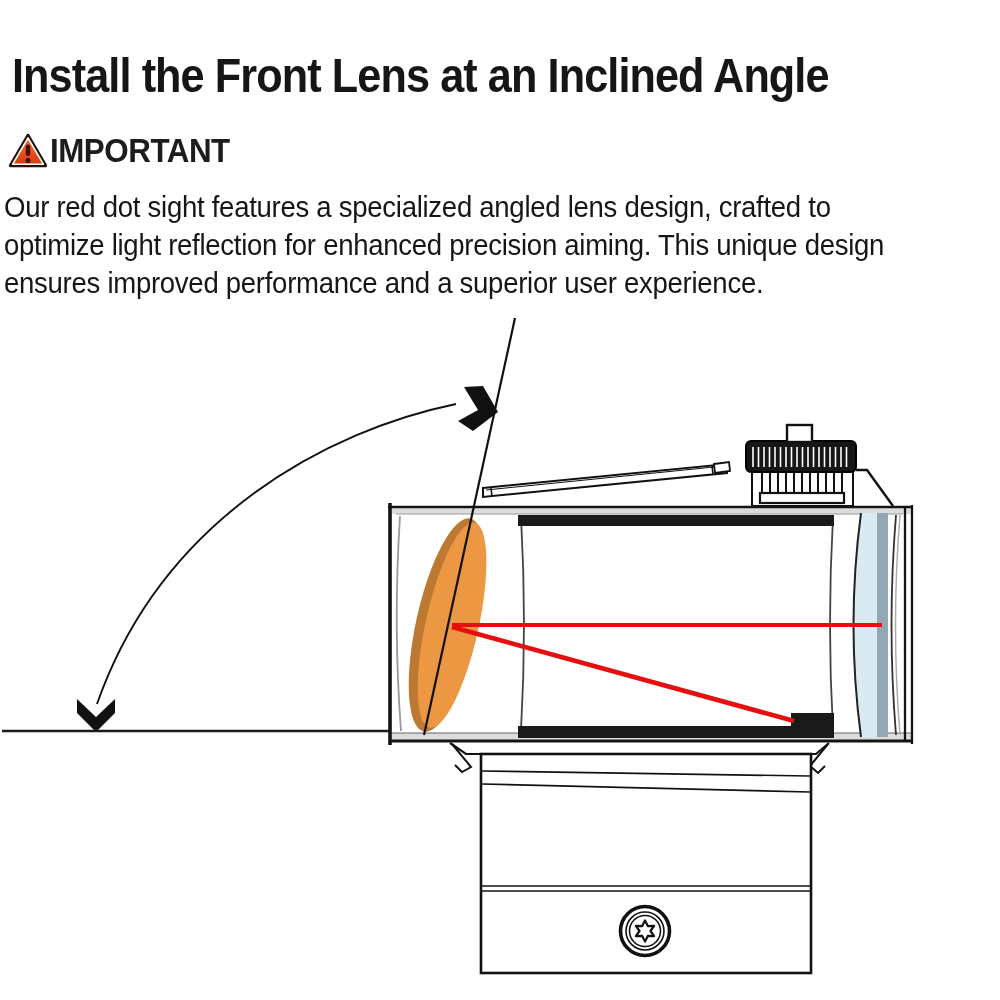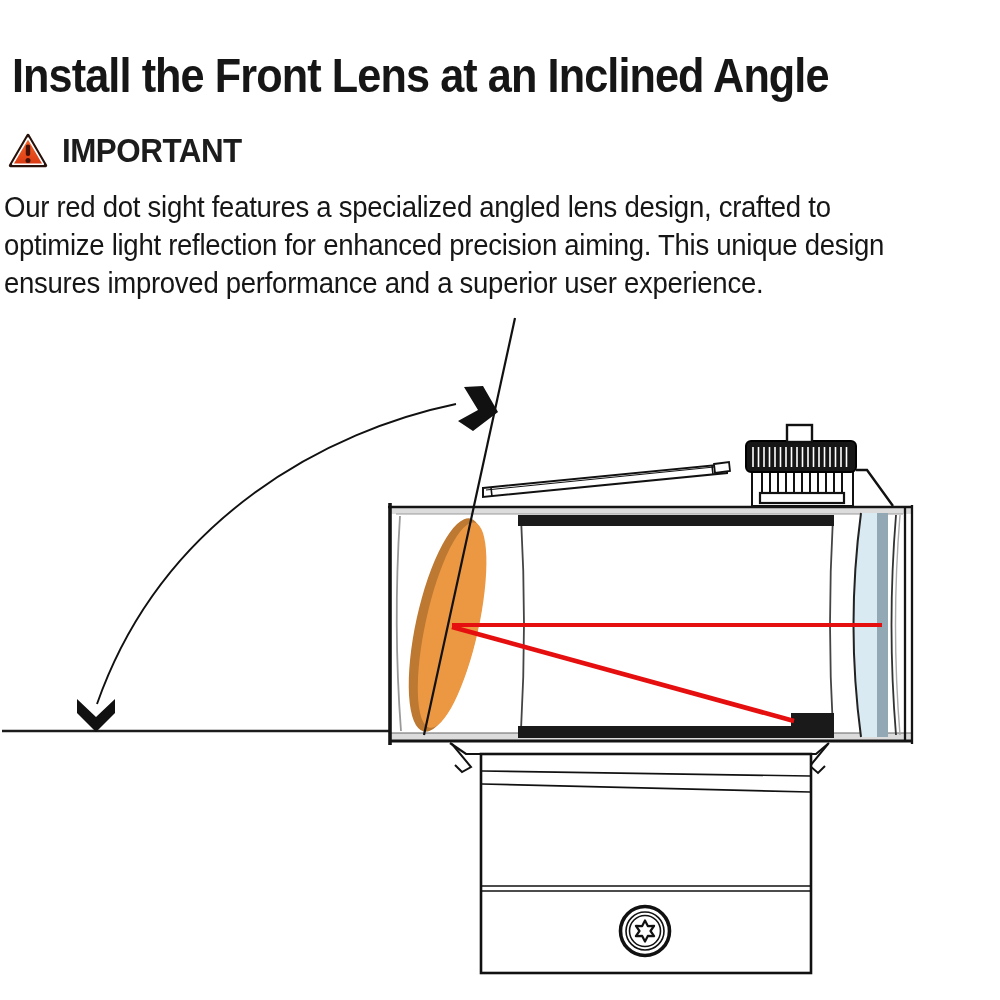--- a/index.html
+++ b/index.html
@@ -3,21 +3,21 @@
 <meta charset="utf-8">
 <style>
   html,body{margin:0;padding:0;background:#fff;}
   body{width:1000px;height:1000px;font-family:"Liberation Sans",sans-serif;color:#1a1a1a;overflow:hidden;}
   .page{position:relative;width:1000px;height:828px;background:#fff;}
   .title{
     position:absolute;left:12px;top:16px;width:1080px;
     font-size:48px;font-weight:bold;letter-spacing:-1px;
     transform:scaleX(.90);transform-origin:left top;white-space:nowrap;color:#161616;
   }
-  .notice-row{position:absolute;left:8px;top:132px;display:flex;align-items:center;gap:14px;}
+  .notice-row{position:absolute;left:8px;top:132px;display:flex;align-items:center;gap:2px;}
   .notice-label{
     font-size:33px;font-weight:bold;letter-spacing:-.5px;color:#1c1c1c;
     transform:scaleX(.95);transform-origin:left center;white-space:nowrap;
   }
   .para{position:absolute;left:4px;top:188px;width:1040px;}
   .para .line{
     font-size:29px;line-height:38px;color:#161616;letter-spacing:-.3px;
     transform:scaleX(.95);transform-origin:left top;white-space:nowrap;
   }
   .diagram-wrap{position:absolute;left:0;top:310px;width:1000px;height:690px;}

